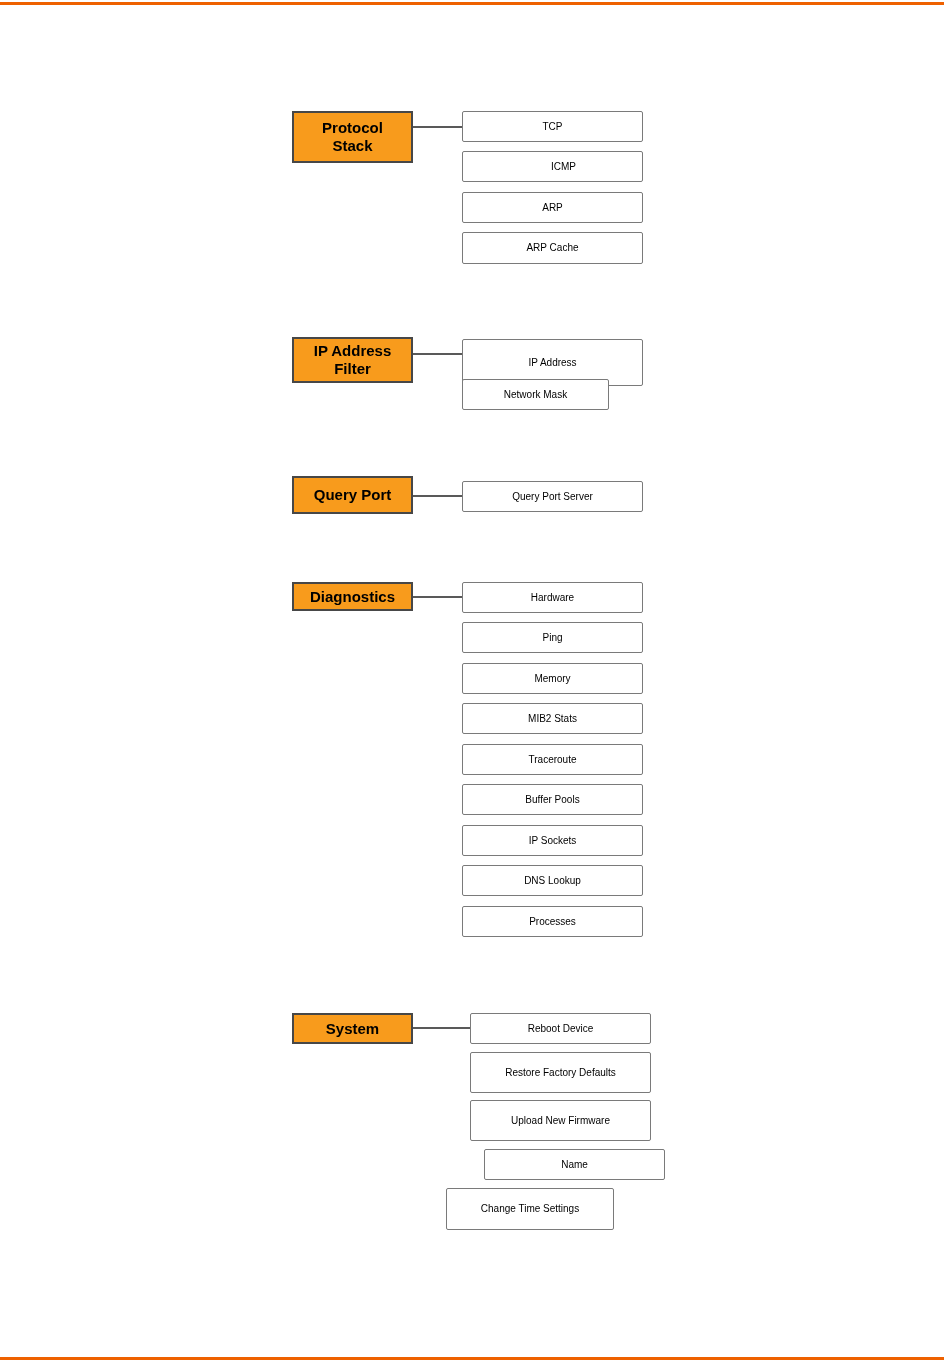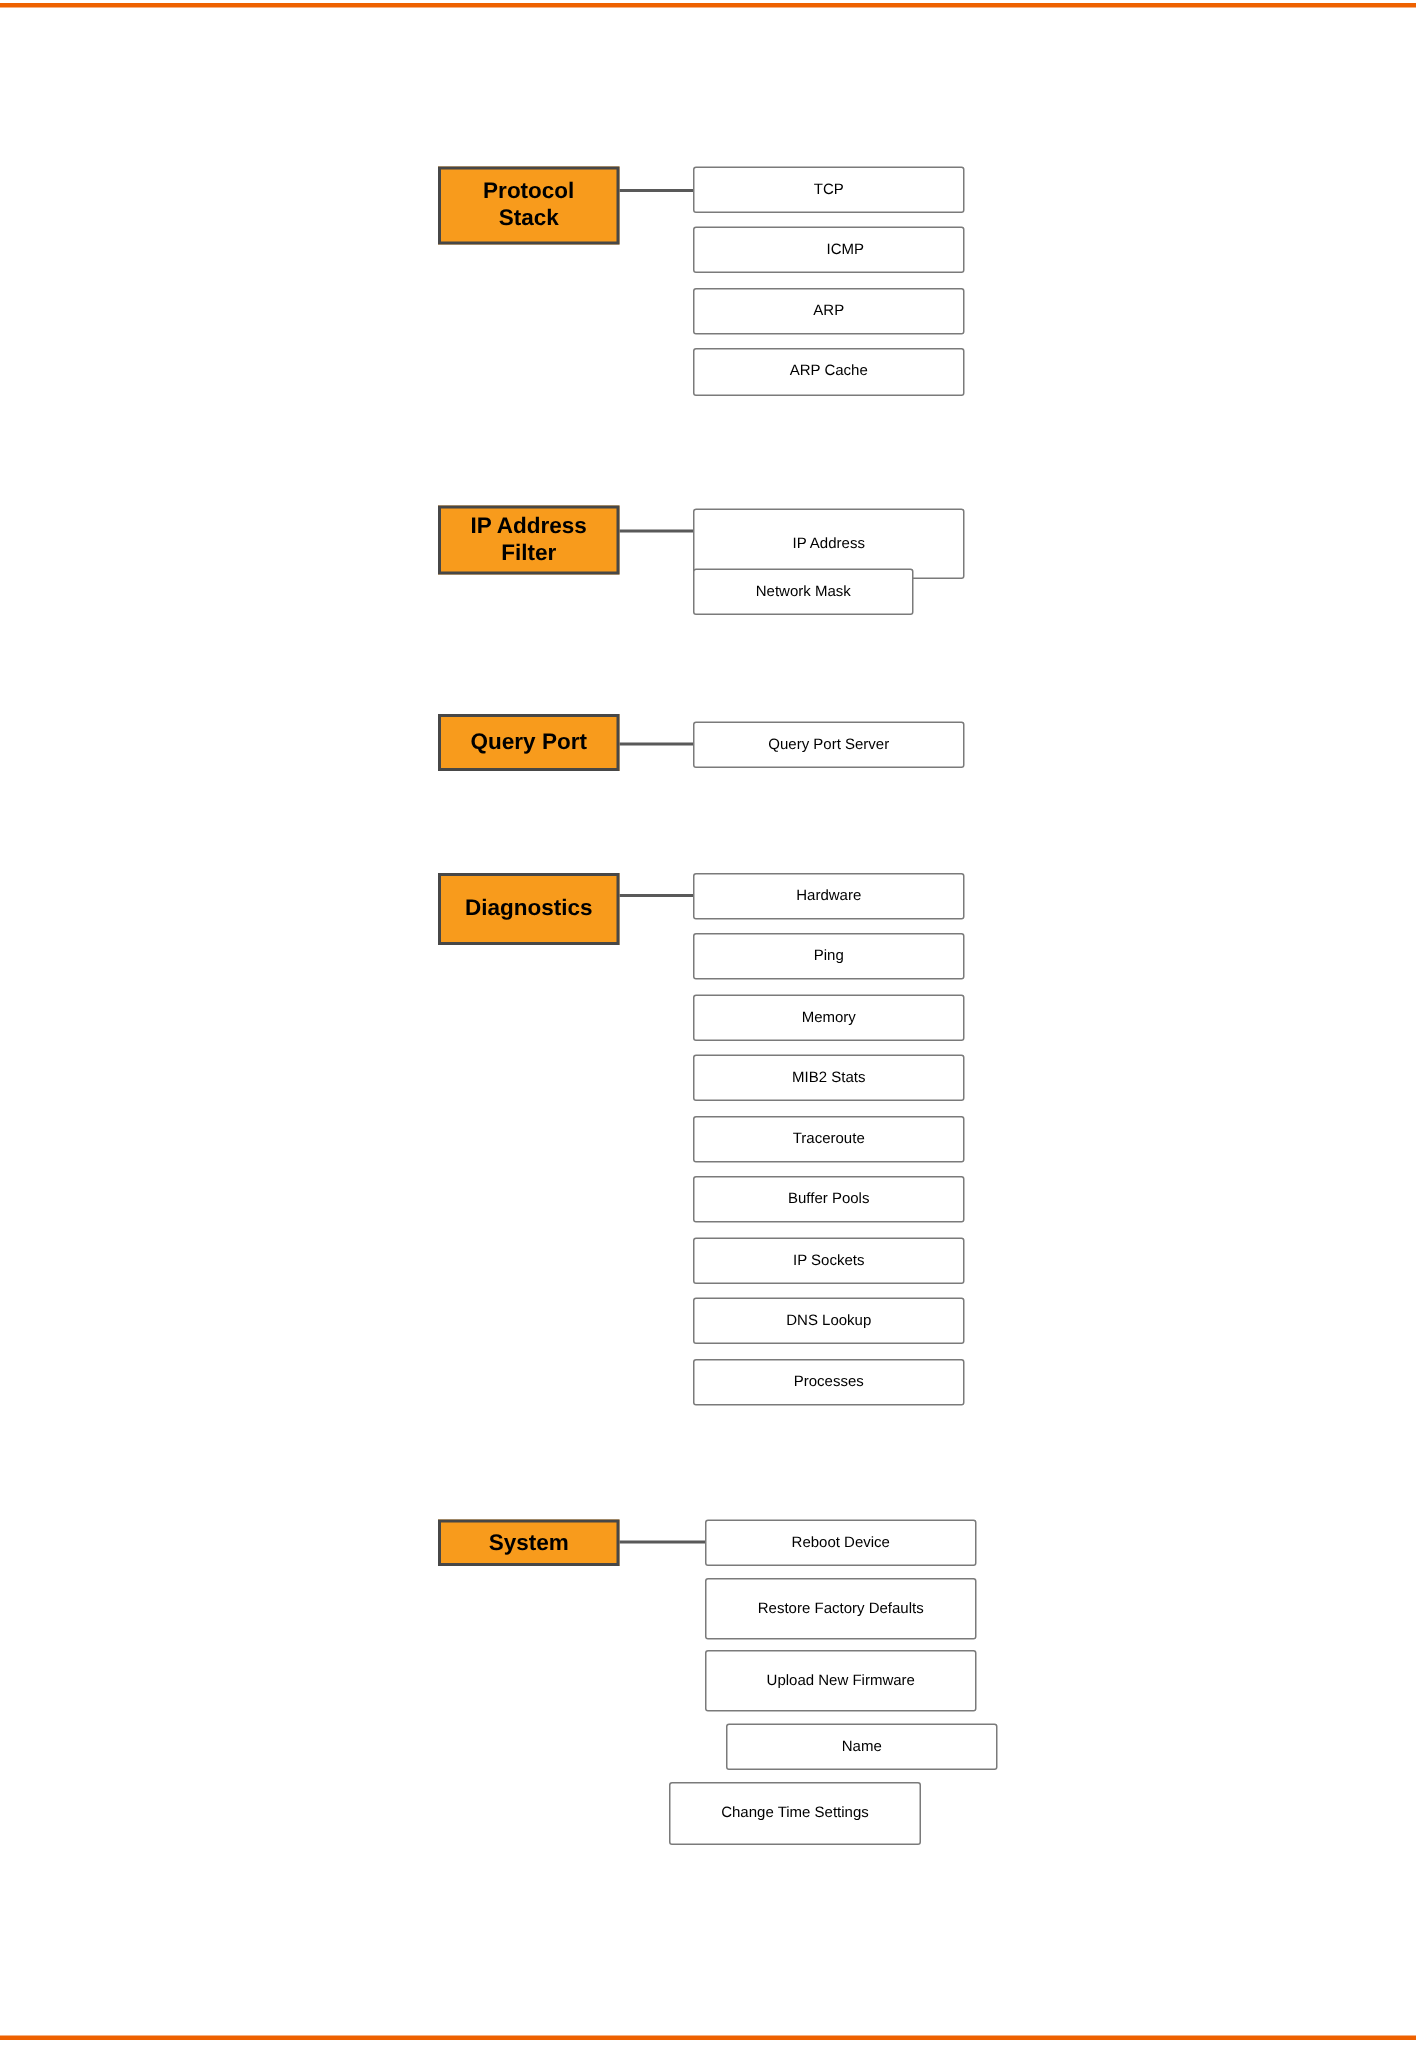--- a/index.html
+++ b/index.html
@@ -96,21 +96,21 @@
       <div class="child-box" style="left: 462px; top: 379px; width: 147px; height: 31px;">
         <span class="label">Network Mask</span>
       </div>
       <div class="parent-box" style="left: 292px; top: 476px; width: 121px; height: 38px;">
         <span class="label">Query Port</span>
       </div>
       <div class="connector" style="left: 413px; top: 495px; width: 49px;"></div>
       <div class="child-box" style="left: 462px; top: 481px; width: 181px; height: 31px;">
         <span class="label">Query Port Server</span>
       </div>
-      <div class="parent-box" style="left: 292px; top: 582px; width: 121px; height: 48px; justify-content: center;">
+      <div class="parent-box" style="left: 292px; top: 582px; width: 121px; height: 29px; justify-content: center;">
         <span class="label">Diagnostics</span>
       </div>
       <div class="connector" style="left: 413px; top: 596px; width: 49px;"></div>
       <div class="child-box" style="left: 462px; top: 582px; width: 181px; height: 31px;">
         <span class="label">Hardware</span>
       </div>
       <div class="child-box" style="left: 462px; top: 622px; width: 181px; height: 31px;">
         <span class="label">Ping</span>
       </div>
       <div class="child-box" style="left: 462px; top: 663px; width: 181px; height: 31px;">

